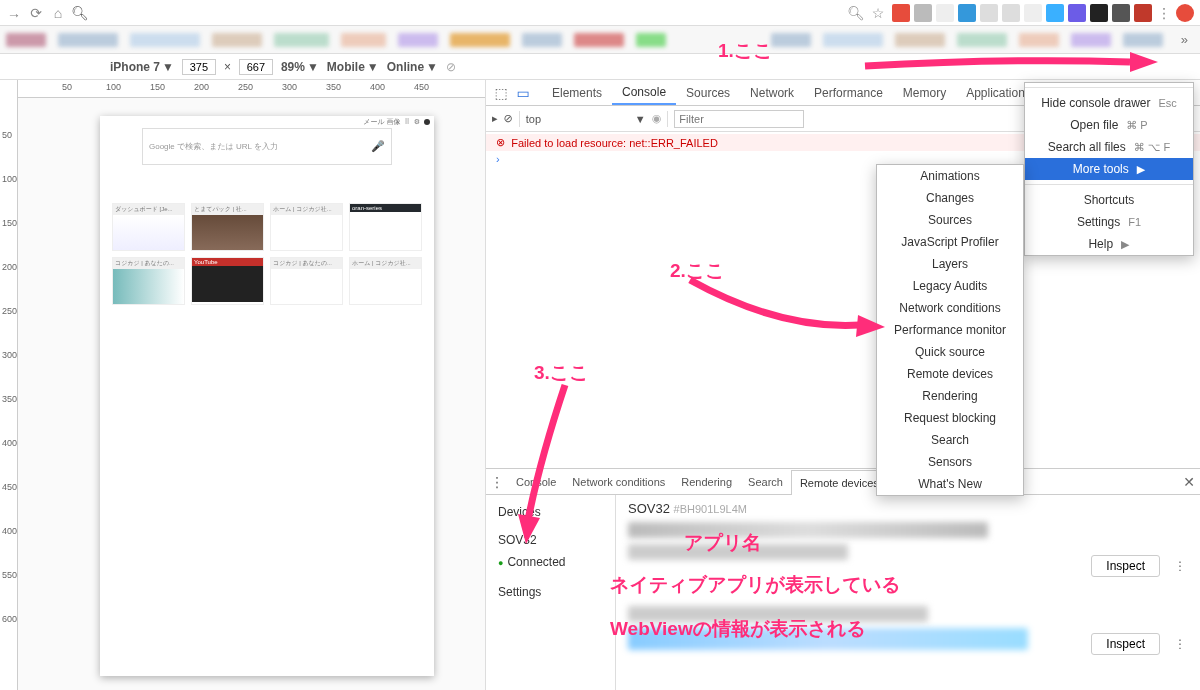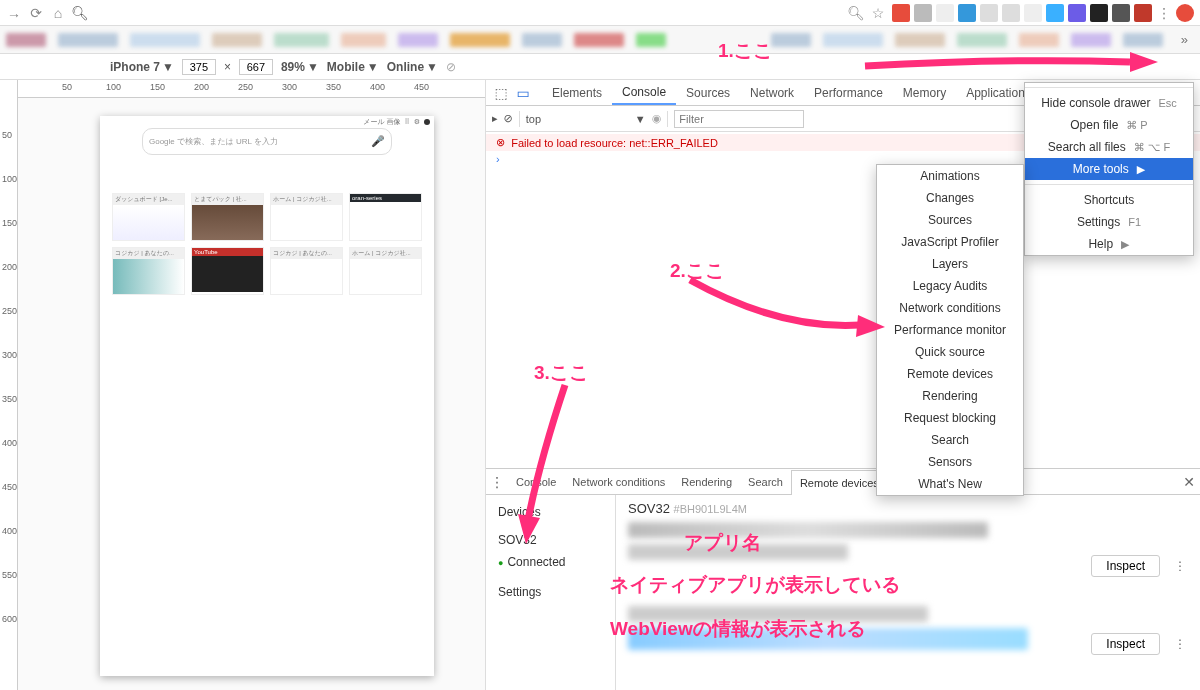--- a/index.html
+++ b/index.html
@@ -30,21 +30,21 @@
 .ruler-v { position: absolute; left: 0; top: 0; width: 18px; bottom: 0; background: #fff; border-right: 1px solid #ccc; font-size: 9px; color: #666; }
 .ruler-h span { position: absolute; top: 2px; }
 .ruler-v span { position: absolute; left: 2px; transform: rotate(0); }
 
 
 .device-frame { position: absolute; left: 100px; top: 36px; width: 334px; height: 560px; background: #fff; box-shadow: 0 2px 8px rgba(0,0,0,0.3); }
 .df-top { height: 12px; background: #fff; font-size: 7px; color: #777; text-align: right; padding: 1px 4px; display:flex; justify-content:flex-end; gap:4px; align-items:center;}
 .df-top .dot { width:6px; height:6px; border-radius:50%; background:#333;}
 .google-logo { text-align: center; margin: 38px 0 18px; font-size: 40px; font-weight: 500; letter-spacing: -1px; }
 .gl-b { color: #4285F4; } .gl-r { color: #EA4335; } .gl-y { color: #FBBC05; } .gl-g { color: #34A853; }
-.search-box { margin: 0 auto; width: 250px; height: 27px; border: 1px solid #ddd; border-radius: 10px; display: flex; align-items: center; padding: 0 6px; font-size: 8px; color: #999; }
+.search-box { margin: 0 auto; width: 250px; height: 37px; border: 1px solid #ddd; border-radius: 0; display: flex; align-items: center; padding: 0 6px; font-size: 8px; color: #999; }
 .search-box .mic { margin-left: auto; color: #4285F4; font-size: 11px; }
 .thumbs { margin: 38px 12px 0; display: grid; grid-template-columns: repeat(4, 1fr); gap: 6px; }
 .thumb { height: 48px; background: #fff; border: 1px solid #eee; font-size: 6px; color: #777; overflow:hidden;}
 .thumb .tt { background:#f0f0f0; padding:1px 2px; white-space:nowrap; overflow:hidden;}
 .thumb .tb { height: 36px; }
 
 
 .dt-tabs { height: 26px; border-bottom: 1px solid #ccc; display: flex; align-items: center; font-size: 12px; color: #555; padding: 0 4px; }
 .dt-icon { width: 22px; height: 22px; display:flex; align-items:center; justify-content:center; color:#666; font-size:14px;}
 .dt-tab { padding: 0 10px; height: 100%; display: flex; align-items: center; cursor: pointer; }

